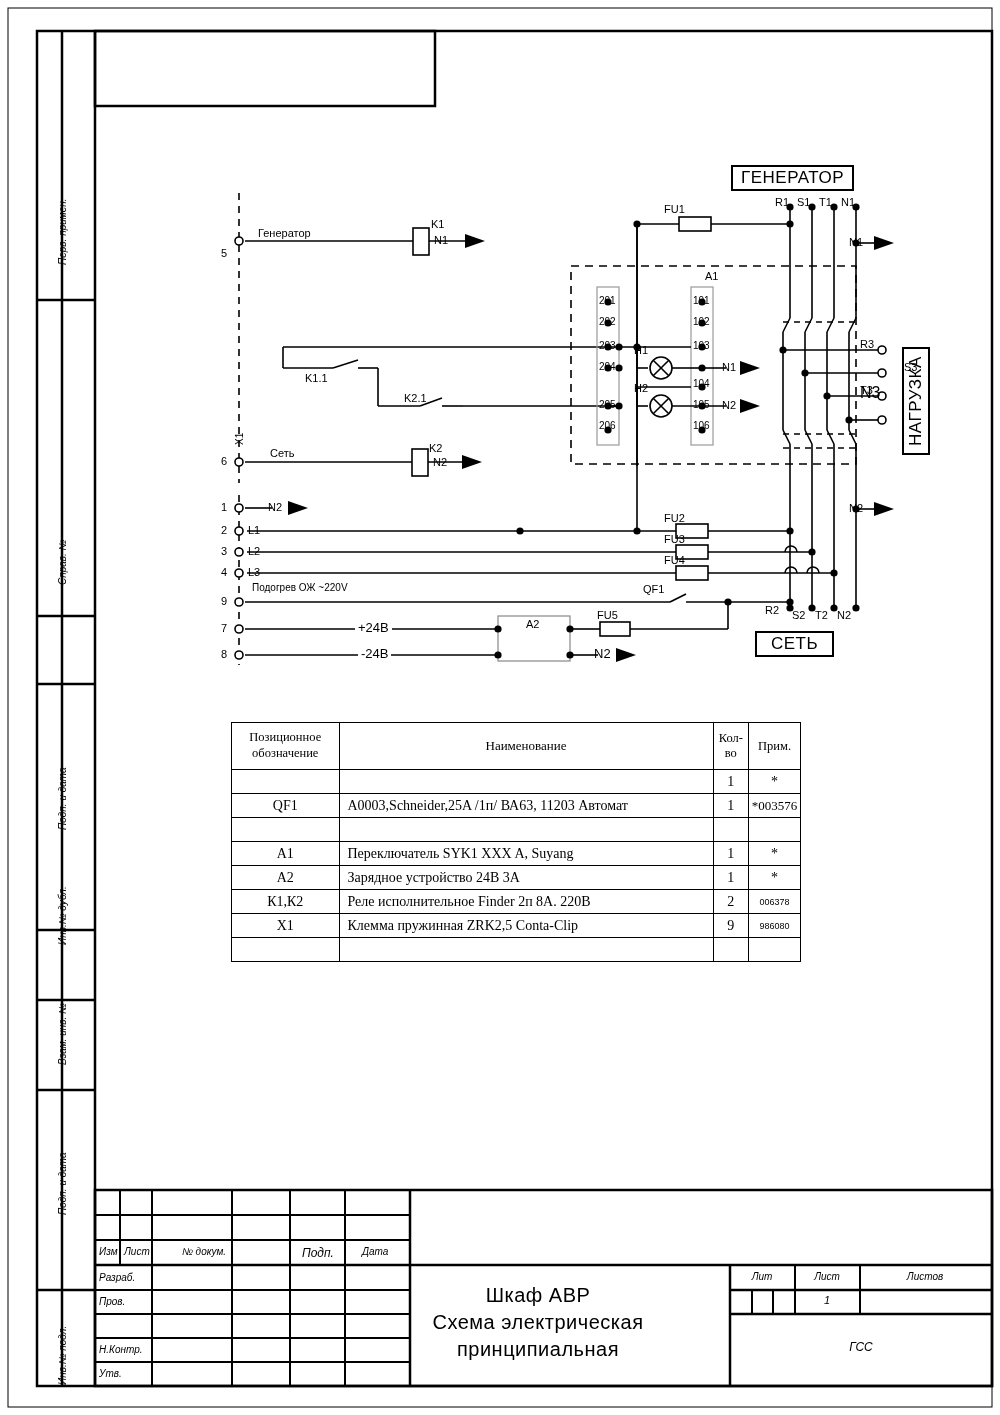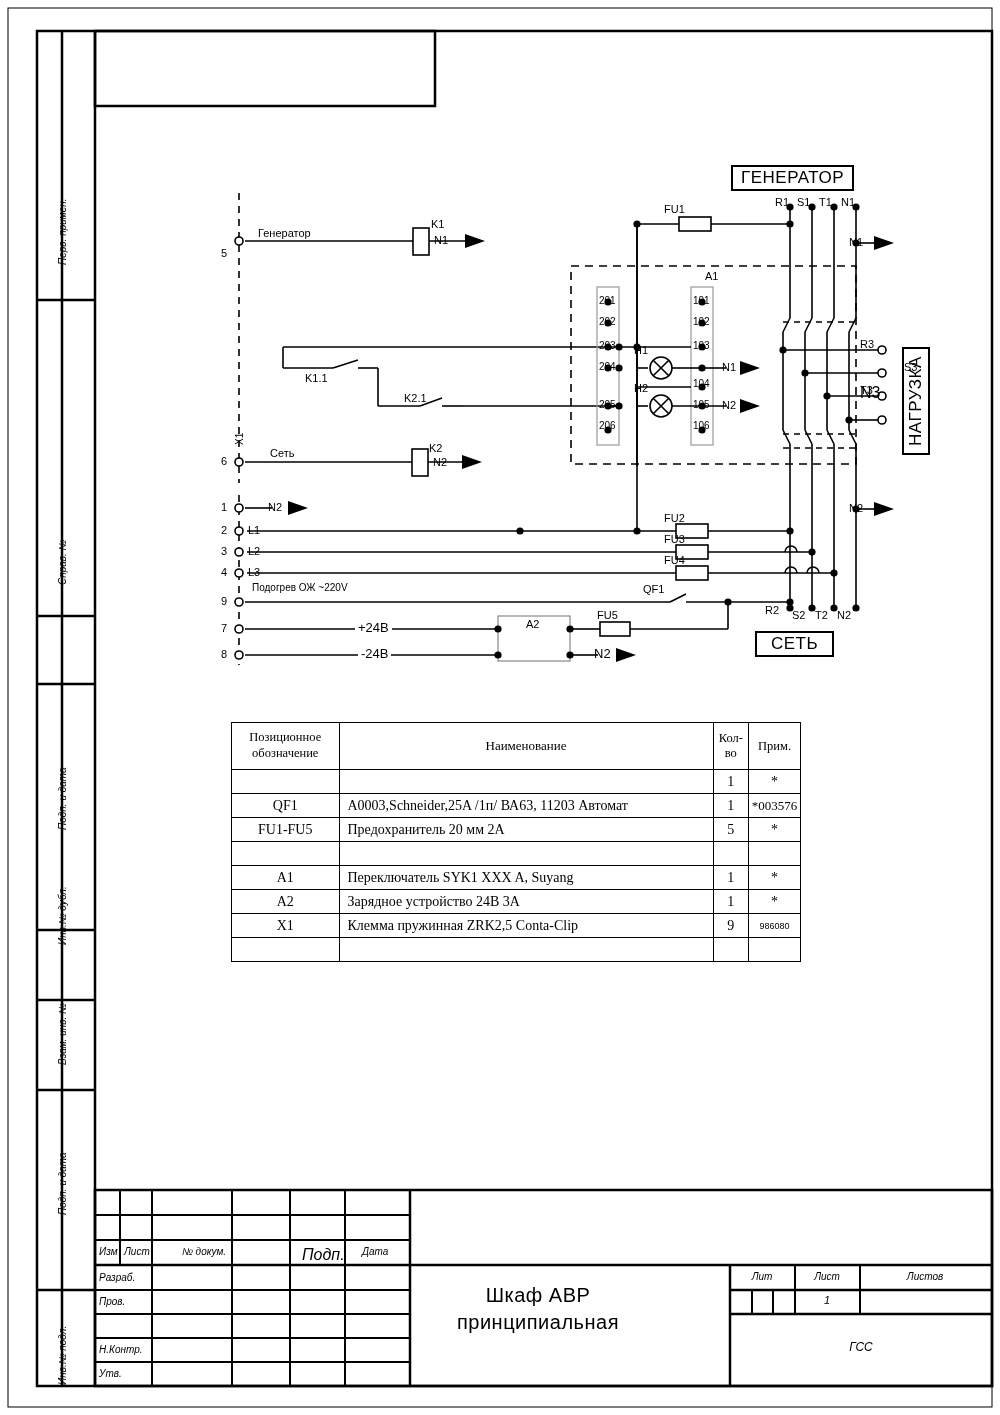--- a/index.html
+++ b/index.html
@@ -389,42 +389,42 @@
           <td style="border:1.4px solid #000;text-align:center;font-size:14px;"><span>1</span></td>
           <td style="border:1.4px solid #000;text-align:center;font-size:14px;"><span>*</span></td>
         </tr>
         <tr>
           <td style="border:1.4px solid #000;height:21px;text-align:center;font-size:14px;"><span>QF1</span></td>
           <td style="border:1.4px solid #000;padding-left:8px;font-size:14px;"><span>A0003,Schneider,25A /1п/ ВА63, 11203 Автомат</span></td>
           <td style="border:1.4px solid #000;text-align:center;font-size:14px;"><span>1</span></td>
           <td style="border:1.4px solid #000;text-align:center;font-size:13px;"><span>*003576</span></td>
         </tr>
         <tr>
-          <td style="border:1.4px solid #000;height:21px;text-align:center;font-size:14px;"><span>FU1-FU5</span></td>
-          <td style="border:1.4px solid #000;padding-left:8px;font-size:14px;"><span>Предохранитель 20 мм 2А</span></td>
-          <td style="border:1.4px solid #000;text-align:center;font-size:14px;"><span>5</span></td>
-          <td style="border:1.4px solid #000;text-align:center;font-size:14px;"><span>*</span></td>
-        </tr>
-        <tr>
           <td style="border:1.4px solid #000;height:21px;text-align:center;font-size:14px;"><span></span></td>
           <td style="border:1.4px solid #000;padding-left:8px;font-size:14px;"><span></span></td>
           <td style="border:1.4px solid #000;text-align:center;font-size:14px;"><span></span></td>
           <td style="border:1.4px solid #000;text-align:center;font-size:14px;"><span></span></td>
         </tr>
         <tr>
           <td style="border:1.4px solid #000;height:21px;text-align:center;font-size:14px;"><span>A1</span></td>
           <td style="border:1.4px solid #000;padding-left:8px;font-size:14px;"><span>Переключатель SYK1 XXX A, Suyang</span></td>
           <td style="border:1.4px solid #000;text-align:center;font-size:14px;"><span>1</span></td>
           <td style="border:1.4px solid #000;text-align:center;font-size:14px;"><span>*</span></td>
         </tr>
         <tr>
           <td style="border:1.4px solid #000;height:21px;text-align:center;font-size:14px;"><span>A2</span></td>
           <td style="border:1.4px solid #000;padding-left:8px;font-size:14px;"><span>Зарядное устройство 24В 3А</span></td>
           <td style="border:1.4px solid #000;text-align:center;font-size:14px;"><span>1</span></td>
           <td style="border:1.4px solid #000;text-align:center;font-size:14px;"><span>*</span></td>
+        </tr>
+        <tr>
+          <td style="border:1.4px solid #000;height:21px;text-align:center;font-size:14px;"><span>К1,К2</span></td>
+          <td style="border:1.4px solid #000;padding-left:8px;font-size:14px;"><span>Реле исполнительное Finder 2п 8А. 220В</span></td>
+          <td style="border:1.4px solid #000;text-align:center;font-size:14px;"><span>2</span></td>
+          <td style="border:1.4px solid #000;text-align:center;font-size:9px;font-family:'Liberation Sans',sans-serif;"><span>006378</span></td>
         </tr>
         <tr>
           <td style="border:1.4px solid #000;height:21px;text-align:center;font-size:14px;"><span>X1</span></td>
           <td style="border:1.4px solid #000;padding-left:8px;font-size:14px;"><span>Клемма пружинная ZRK2,5 Conta-Clip</span></td>
           <td style="border:1.4px solid #000;text-align:center;font-size:14px;"><span>9</span></td>
           <td style="border:1.4px solid #000;text-align:center;font-size:9px;font-family:'Liberation Sans',sans-serif;"><span>986080</span></td>
         </tr>
         <tr>
           <td style="border:1.4px solid #000;height:21px;text-align:center;font-size:14px;"><span></span></td>
           <td style="border:1.4px solid #000;padding-left:8px;font-size:14px;"><span></span></td>
@@ -467,31 +467,32 @@
       <line x1="860" y1="1265" x2="860" y2="1314"></line>
 
       <line x1="752" y1="1290" x2="752" y2="1314"></line>
       <line x1="773" y1="1290" x2="773" y2="1314"></line>
     </g>
   </svg>
 
   <div class="txt ital sans" style="left:99px;top:1246px;font-size:10px;"><span>Изм</span></div>
   <div class="txt ital sans" style="left:124px;top:1246px;font-size:10px;"><span>Лист</span></div>
   <div class="txt ital sans" style="left:182px;top:1246px;font-size:10px;"><span>№ докум.</span></div>
-  <div class="txt ital sans" style="left:302px;top:1246px;font-size:16px;"><span>Подп.</span></div>
+  <div class="txt ital sans" style="left:302px;top:1246px;font-size:12px;"><span>Подп.</span></div>
   <div class="txt ital sans" style="left:362px;top:1246px;font-size:10px;"><span>Дата</span></div>
 
   <div class="txt ital sans" style="left:99px;top:1272px;font-size:10px;"><span>Разраб.</span></div>
   <div class="txt ital sans" style="left:99px;top:1296px;font-size:10px;"><span>Пров.</span></div>
   <div class="txt ital sans" style="left:99px;top:1320px;font-size:10px;"><span></span></div>
   <div class="txt ital sans" style="left:99px;top:1344px;font-size:10px;"><span>Н.Контр.</span></div>
   <div class="txt ital sans" style="left:99px;top:1368px;font-size:10px;"><span>Утв.</span></div>
 
   <div style="position:absolute;left:410px;top:1282px;width:256px;text-align:center;font-family:'Liberation Sans',sans-serif;font-size:20px;line-height:1.35;letter-spacing:.5px;">
     <div>Шкаф АВР</div>
+    <div>Схема электрическая</div>
     <div>принципиальная</div>
   </div>
 
   <div class="txt ital sans ctr" style="left:762px;top:1271px;font-size:10px;"><span>Лит</span></div>
   <div class="txt ital sans ctr" style="left:827px;top:1271px;font-size:10px;"><span>Лист</span></div>
   <div class="txt ital sans ctr" style="left:925px;top:1271px;font-size:10px;"><span>Листов</span></div>
 
   <div class="txt ital sans ctr" style="left:827px;top:1294px;font-size:11px;"><span>1</span></div>
 
   <div class="txt ital sans ctr" style="left:861px;top:1340px;font-size:12px;"><span>ГСС</span></div>

